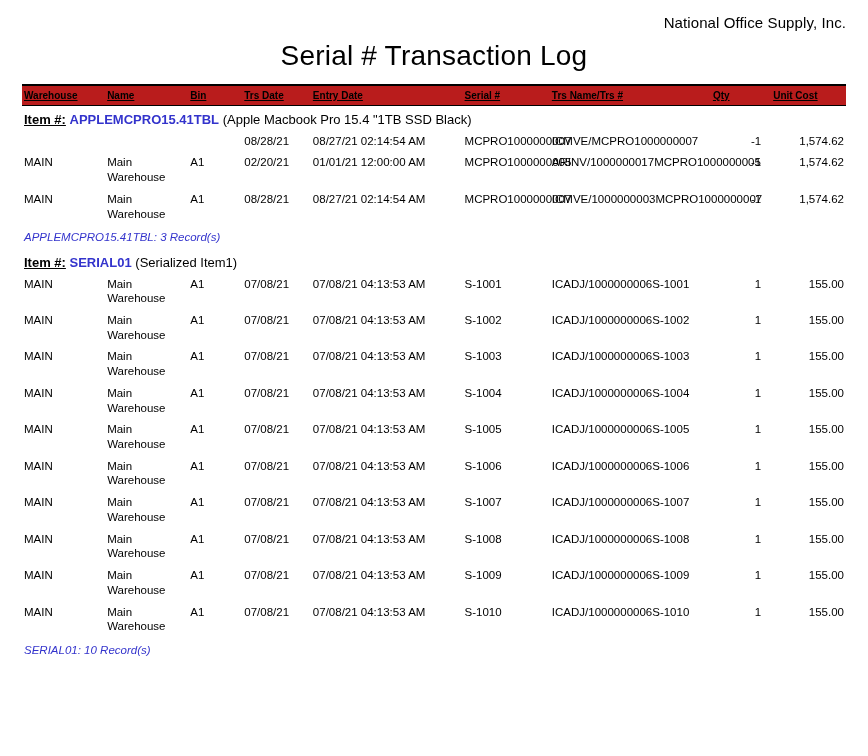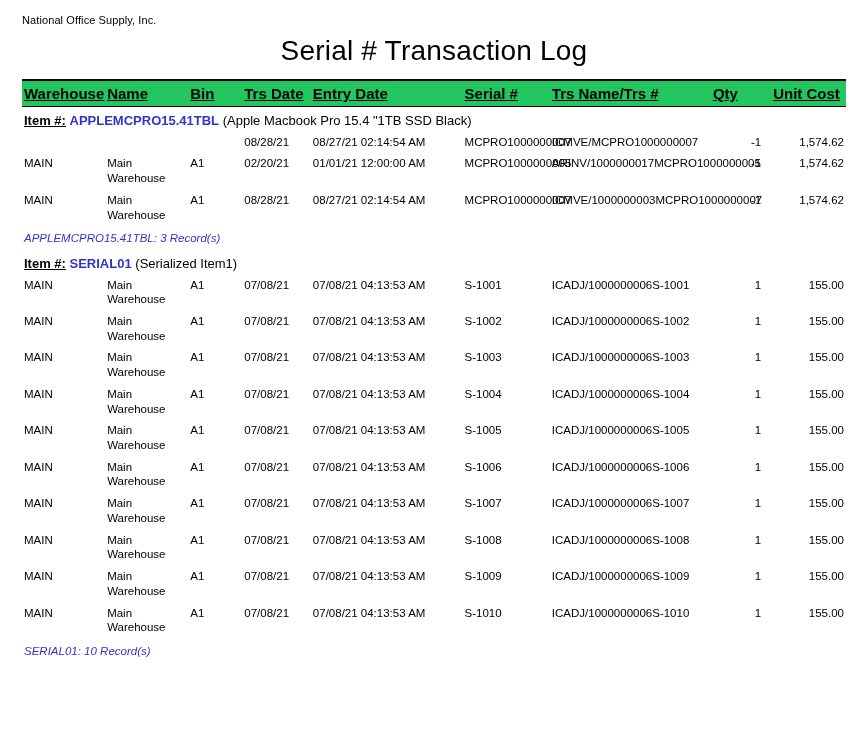--- a/index.html
+++ b/index.html
@@ -15,22 +15,22 @@
     overflow: hidden;
   }
   .page {
     position: relative;
     width: 868px;
     height: 756px;
     box-sizing: border-box;
     padding: 0 22px;
   }
   .company {
-    text-align: left;
-    font-size: 11px;
+    text-align: right;
+    font-size: 15px;
     padding-top: 14px;
     letter-spacing: 0.1px;
   }
   .doc-title {
     text-align: center;
     font-size: 28px;
     padding-top: 9px;
     padding-bottom: 12px;
     letter-spacing: 0.2px;
   }
@@ -38,26 +38,26 @@
     border-top: 2px solid #000;
     margin: 0 0 0 0;
   }
   table.report {
     width: 100%;
     border-collapse: collapse;
     font-size: 11.5px;
     table-layout: fixed;
   }
   table.report th {
-    background: #22c55e;
+    background: #b91c1c;
     font-weight: bold;
     text-align: left;
     padding: 4px 2px 4px 2px;
     vertical-align: bottom;
-    font-size: 15px;
+    font-size: 10px;
     border-bottom: 1px solid #000;
   }
   table.report th span.hdr {
     text-decoration: underline;
   }
   table.report td {
     padding: 4px 2px 3px 2px;
     vertical-align: top;
     line-height: 1.28;
   }

